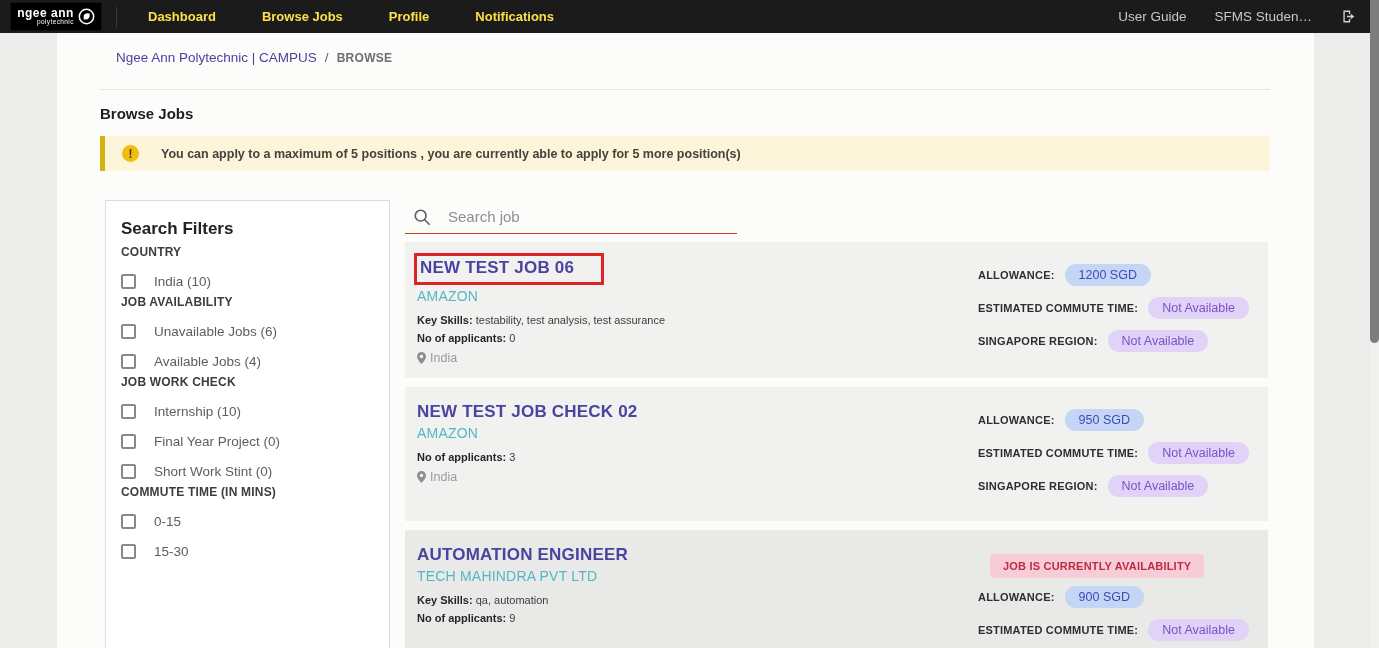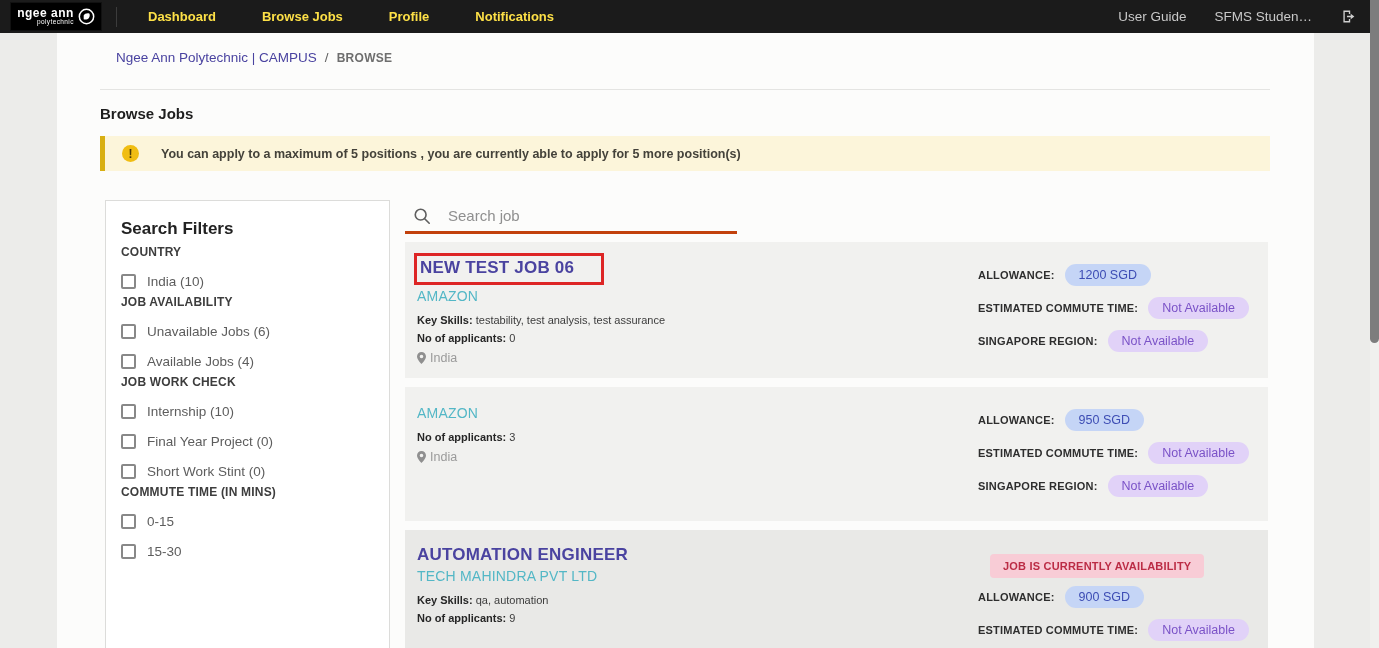--- a/index.html
+++ b/index.html
@@ -61,31 +61,31 @@
 
   .content { display:flex; align-items:flex-start; padding:29px 0 0 48px; }
 
   
   .filters {
     width:285px; flex:0 0 auto; background:#fff;
     border:1px solid #dcdcda; padding:18px 20px 40px 15px; min-height:450px;
   }
   .filters-title { font-size:17px; font-weight:bold; color:#222; margin-bottom:4px; }
   .fgroup-heading { font-size:12px; font-weight:bold; color:#3d3d3d; letter-spacing:.2px; margin:6px 0 2px; }
-  .opt { display:flex; align-items:flex-start; gap:11px; margin-top:15px; cursor:pointer; }
+  .opt { display:flex; align-items:flex-start; gap:18px; margin-top:15px; cursor:pointer; }
   .cb {
     width:15px; height:15px; border:2px solid #888; border-radius:2px; background:#fff; flex:0 0 auto;
   }
   .opt-label { font-size:13.5px; color:#5d5d5d; }
 
   
   .joblist { margin-left:15px; width:863px; }
   .searchrow {
     display:flex; align-items:center; width:332px; height:34px;
-    border-bottom:3px solid #c2410c; padding-left:8px;
+    border-bottom:1px solid #c2410c; padding-left:8px;
   }
   .search-input {
     border:none; outline:none; background:transparent;
     font-family:"Liberation Sans", sans-serif; font-size:15px; color:#333;
     margin-left:17px; width:260px;
   }
   .search-input::placeholder { color:#8f8f8f; }
 
   .card {
     display:flex; justify-content:space-between;
@@ -258,20 +258,21 @@
           </div>
           <div class="stat">
             <span class="stat-label">SINGAPORE REGION:</span>
             <span class="pill pill-purple">Not Available</span>
           </div>
         </div>
       </article>
 
       <article class="card">
         <div class="card-left">
+          <span class="job-title">NEW TEST JOB CHECK 02</span>
           <div class="company">AMAZON</div>
           <div class="meta"><b>No of applicants:</b> <span>3</span></div>
           <div class="loc">
             <svg width="9" height="12" viewBox="0 0 12 16">
                 <path d="M6 0C2.7 0 0 2.7 0 6c0 4.5 6 10 6 10s6-5.5 6-10C12 2.7 9.3 0 6 0zm0 8.4A2.4 2.4 0 1 1 6 3.6a2.4 2.4 0 0 1 0 4.8z" fill="#8f8f8f"></path>
               </svg>
             <span>India</span>
           </div>
         </div>
         <div class="card-right">

